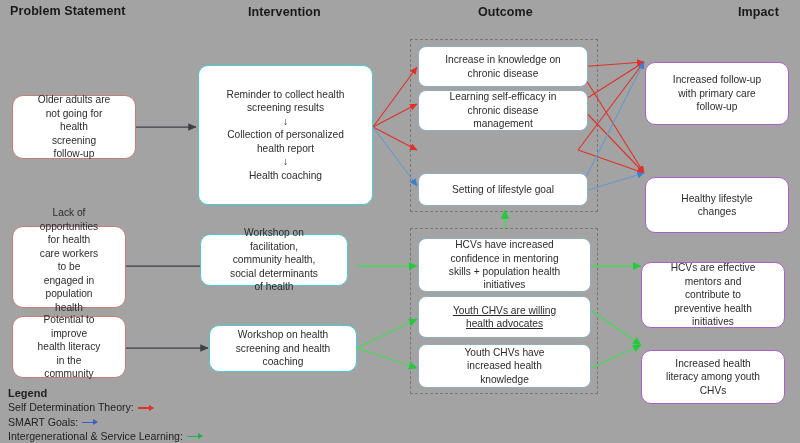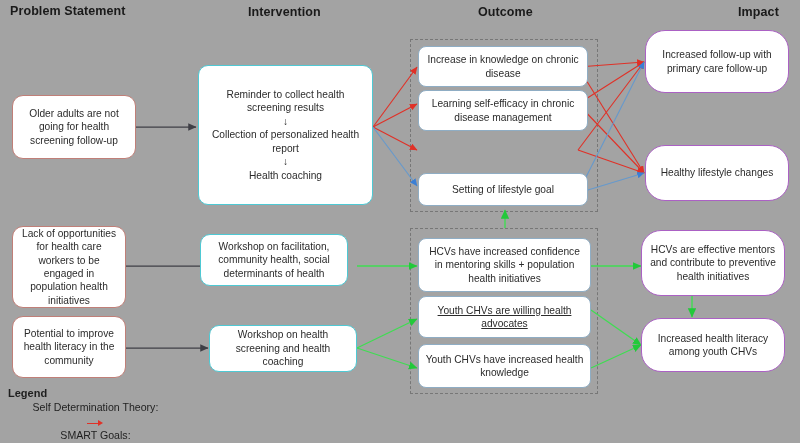--- a/index.html
+++ b/index.html
@@ -37,39 +37,40 @@
     box-sizing:border-box;
     display:flex;
     align-items:center;
     justify-content:center;
     text-align:center;
     border-radius:9px;
     background:#ffffff;
     font-size:10.2px;
     line-height:1.32;
     color:#2b2b2b;
-    padding:3px 6px;
+    padding:3px 24px;
   }
   .node span{display:block;}
   .node.problem{
     border:1.2px solid #c07f78;
     border-radius:11px;
   }
   .node.intervention{
     border:1.2px solid #4ec9d4;
     border-radius:10px;
   }
   .node.outcome{
     border:1.2px solid #8fadc4;
     border-radius:8px;
   }
   .node.impact{
     border:1.3px solid #a martin;
     border:1.3px solid #ab61c4;
-    border-radius:20px;
+    border-radius:10px;
+    margin-top:32px;
   }
   
   .group-frame{
     position:absolute;
     box-sizing:border-box;
     border:1.1px dashed #777777;
     background:transparent;
   }
   
   #legend{
@@ -82,21 +83,20 @@
     font-weight:bold;
     font-size:11px;
     margin-bottom:1px;
   }
   .legend-row{
     display:flex;
     align-items:center;
     gap:4px;
     white-space:nowrap;
     margin-top:.5px;
-    flex-direction:column;
   }
   .legend-arrow{
     display:inline-block;
     width:16px;
     height:9px;
     position:relative;
   }
   .legend-arrow i{
     position:absolute;
     left:0;top:3.6px;

